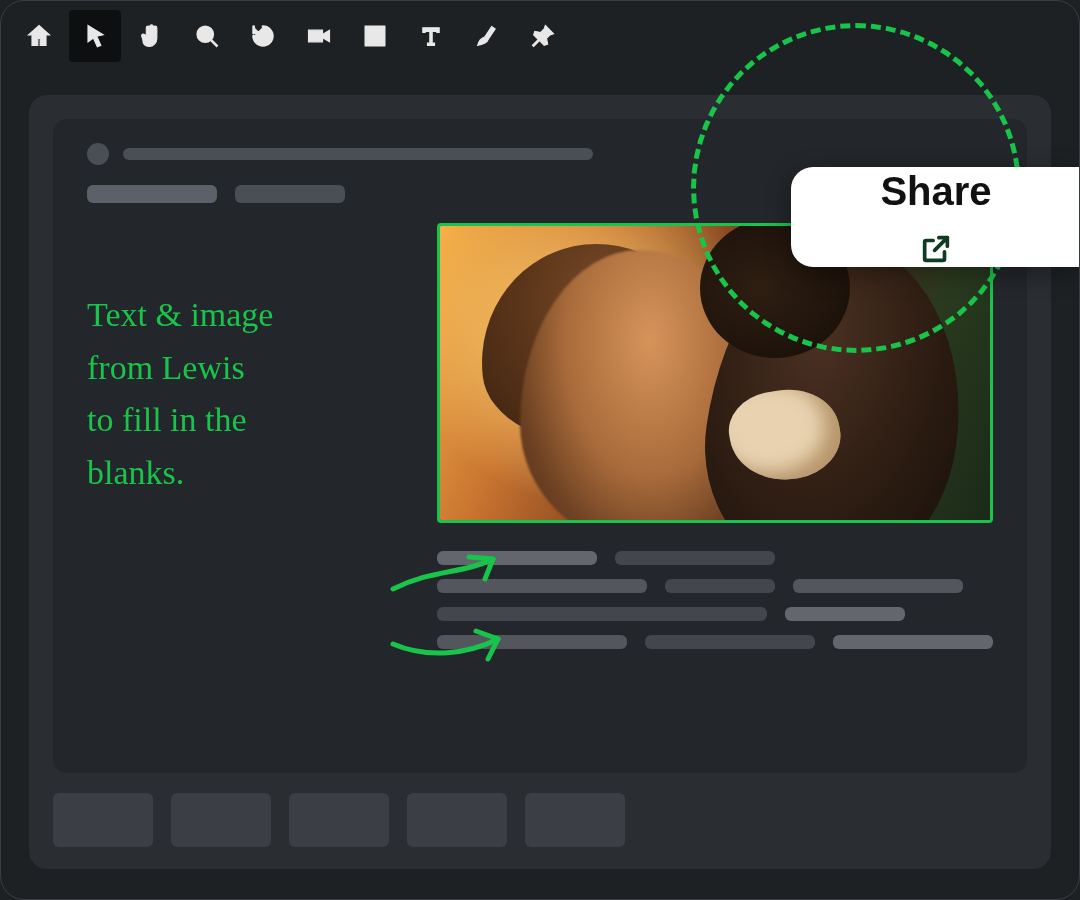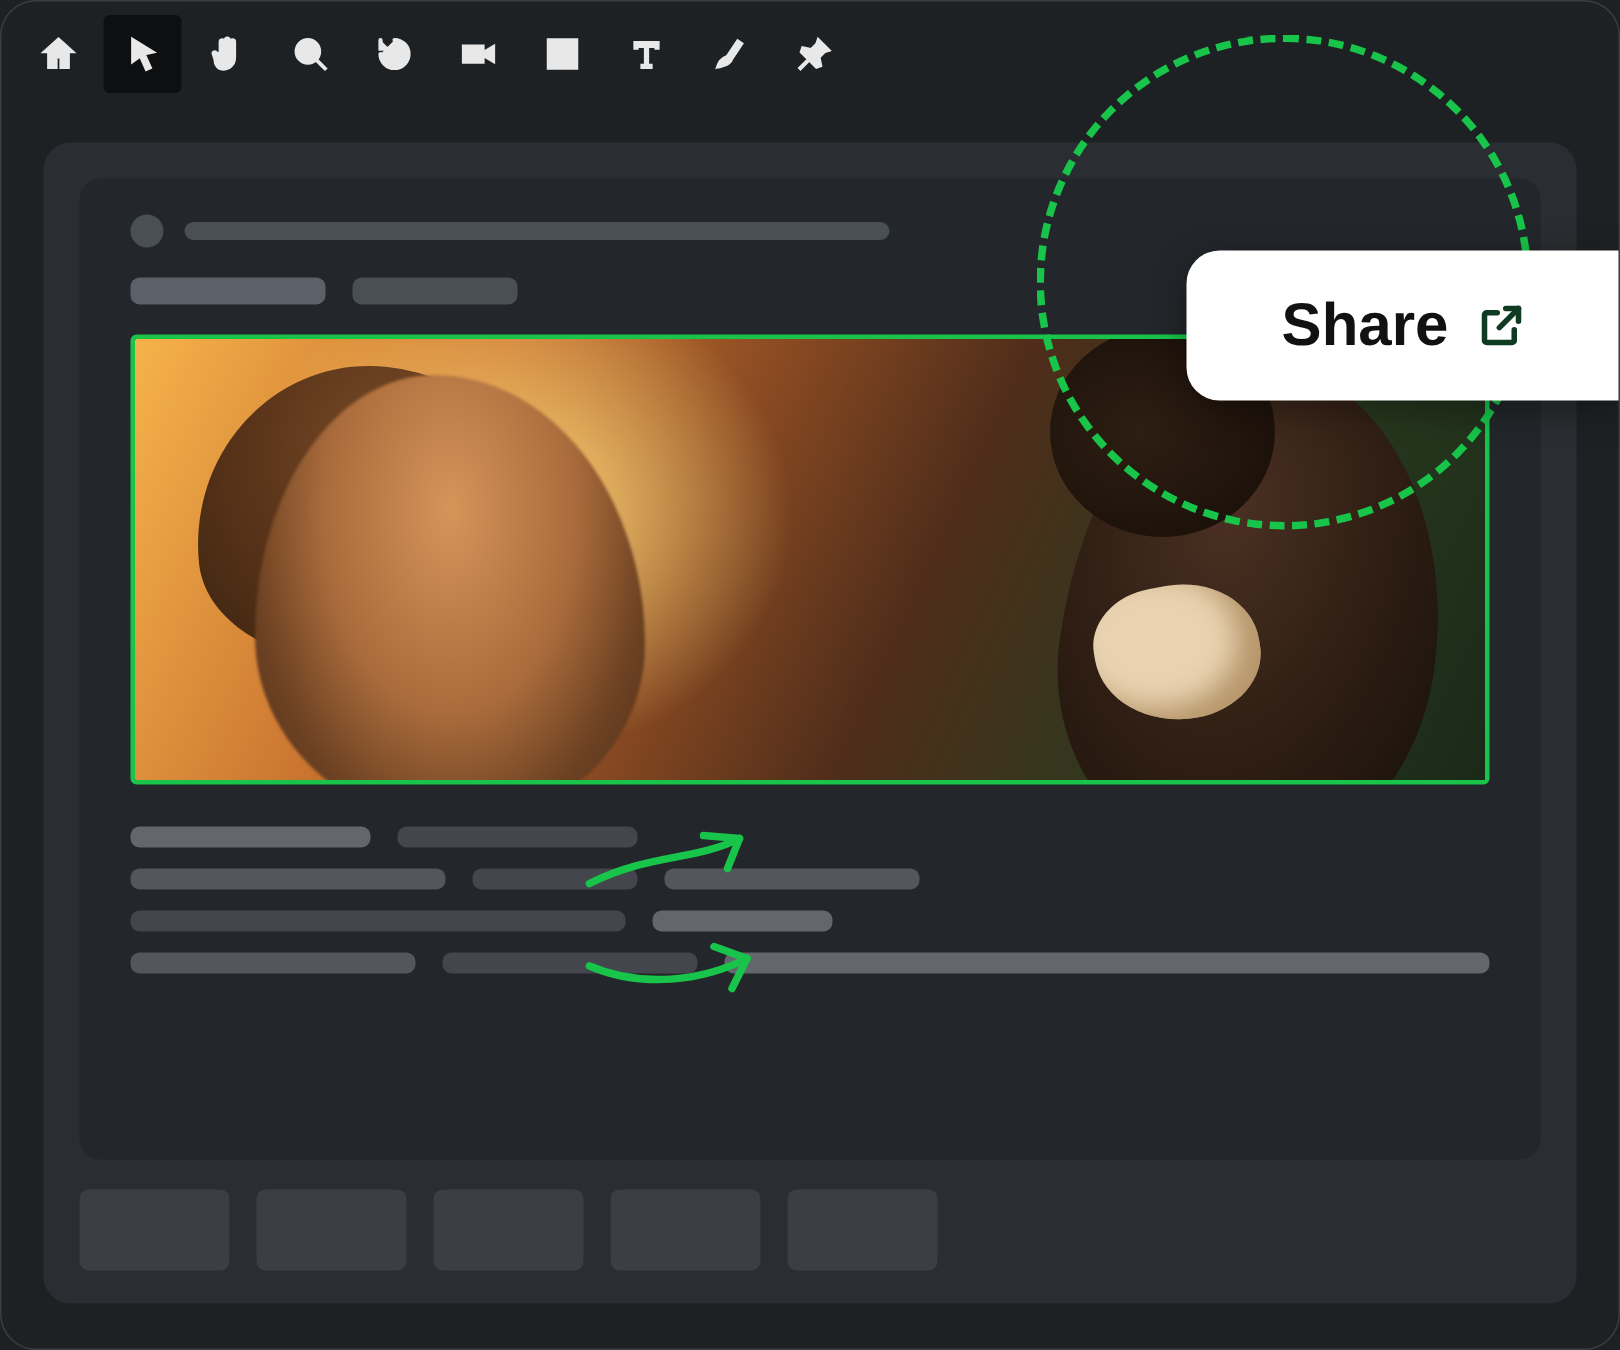--- a/index.html
+++ b/index.html
@@ -65,21 +65,21 @@
 
   
   .arrows { position:absolute; left:320px; top:410px; pointer-events:none; }
 
   
   .footer-thumbs { display:flex; gap:18px; margin-top:20px; }
   .thumb { width:100px; height:54px; background:#3b3e44; border-radius:6px; }
 
   
   .callout-circle { position:absolute; left:690px; top:22px; width:330px; height:330px; border:5px dashed #18c44a; border-radius:50%; pointer-events:none; }
-  .share-pill { position:absolute; right:-2px; top:166px; width:290px; height:100px; background:#fff; border-radius:22px 0 0 22px; display:flex; align-items:center; justify-content:center; gap:18px; box-shadow:0 6px 24px rgba(0,0,0,.35); cursor:pointer; }
+  .share-pill { position:absolute; right:-2px; top:166px; width:290px; height:100px; background:#fff; border-radius:22px 0 0 22px; display:flex; align-items:center; justify-content:center; gap:18px; box-shadow:0 6px 24px rgba(0,0,0,.35); cursor:pointer;flex-direction:column; }
   .share-pill span { font-size:40px; font-weight:600; color:#111; }
   .ext-icon { width:34px; height:34px; }
 </style>
 </head>
 <body>
 
 <div class="toolbar">
   <div class="tb-btn">
     <svg viewBox="0 0 24 24">
         <path d="M12 3l9 8h-3v9h-5v-6H11v6H6v-9H3z"></path>
@@ -141,20 +141,26 @@
     <div class="hdr-row1">
       <span class="avatar-dot"></span>
       <span class="sk-line long"></span>
     </div>
     <div class="hdr-row2">
       <span class="sk-line a"></span>
       <span class="sk-line b"></span>
     </div>
 
     <div class="content-row">
+      <div class="note-col">
+        <div class="note">Text &amp; image
+from Lewis
+to fill in the
+blanks.</div>
+      </div>
       <div class="img-col">
         <div class="img-frame">
           <div class="scene">
             <div class="hair-l"></div>
             <div class="fig-l"></div>
             <div class="fig-r"></div>
             <div class="hair-r"></div>
             <div class="collar"></div>
           </div>
         </div>

